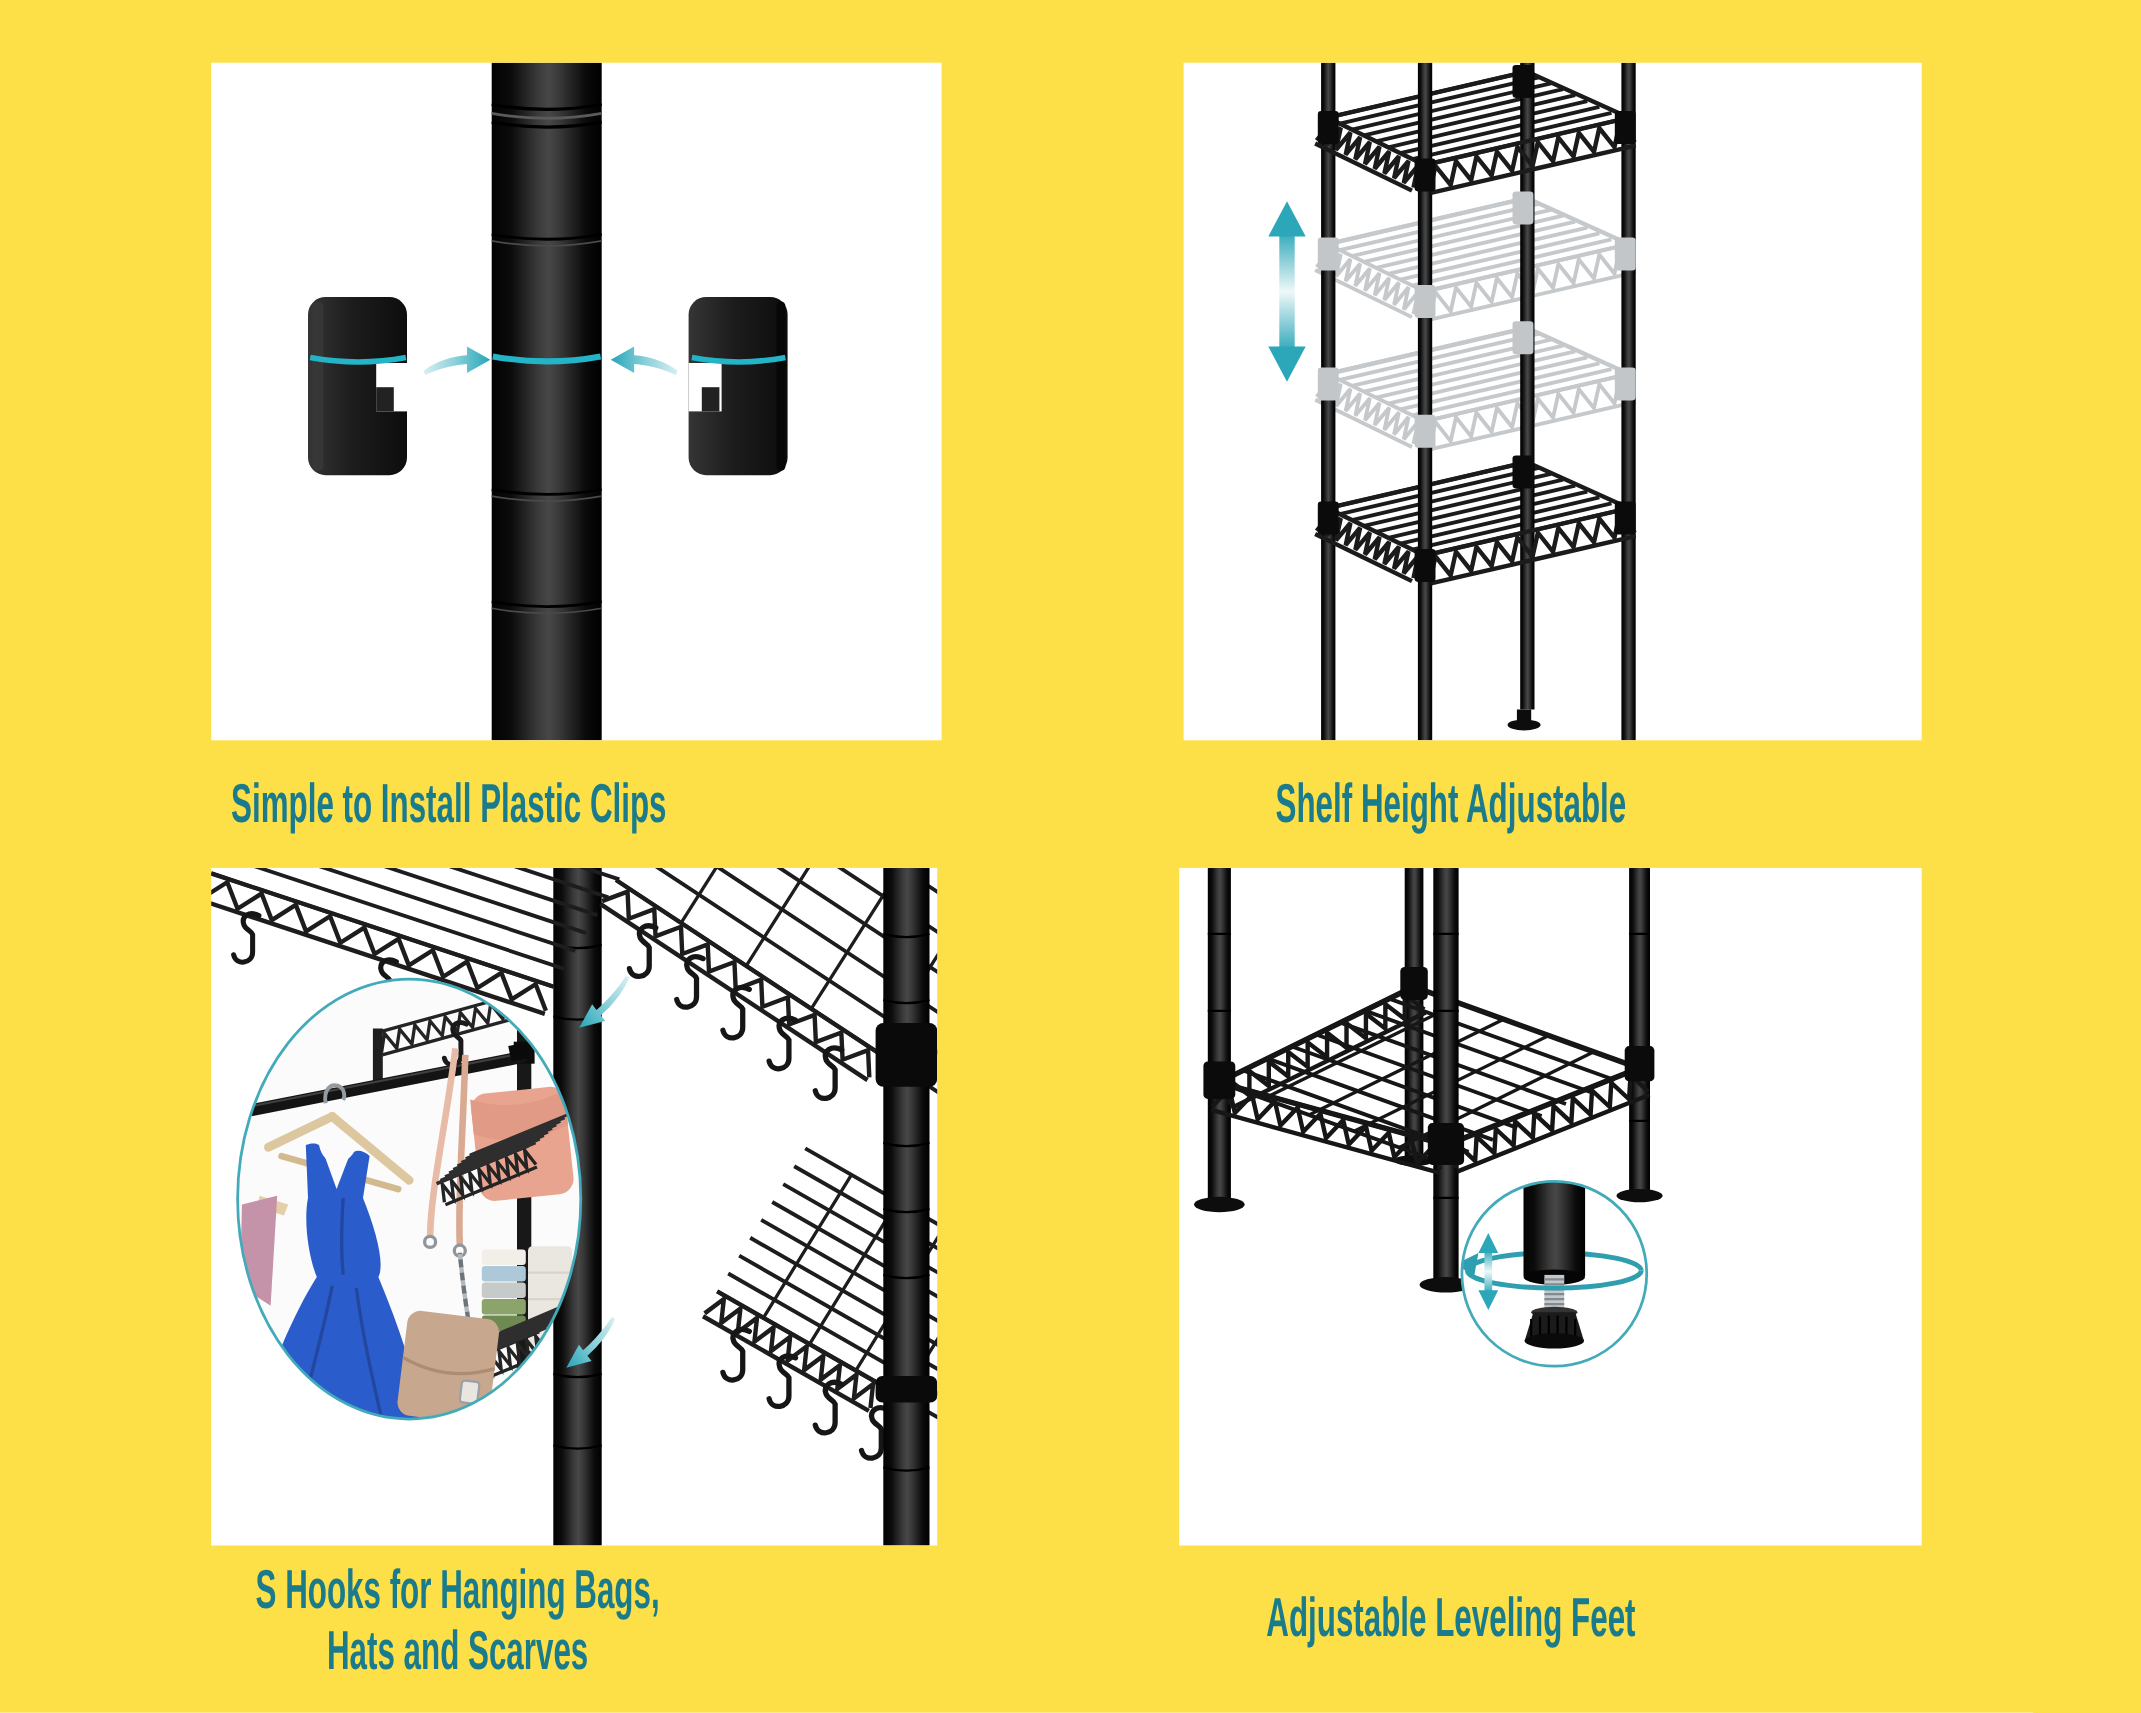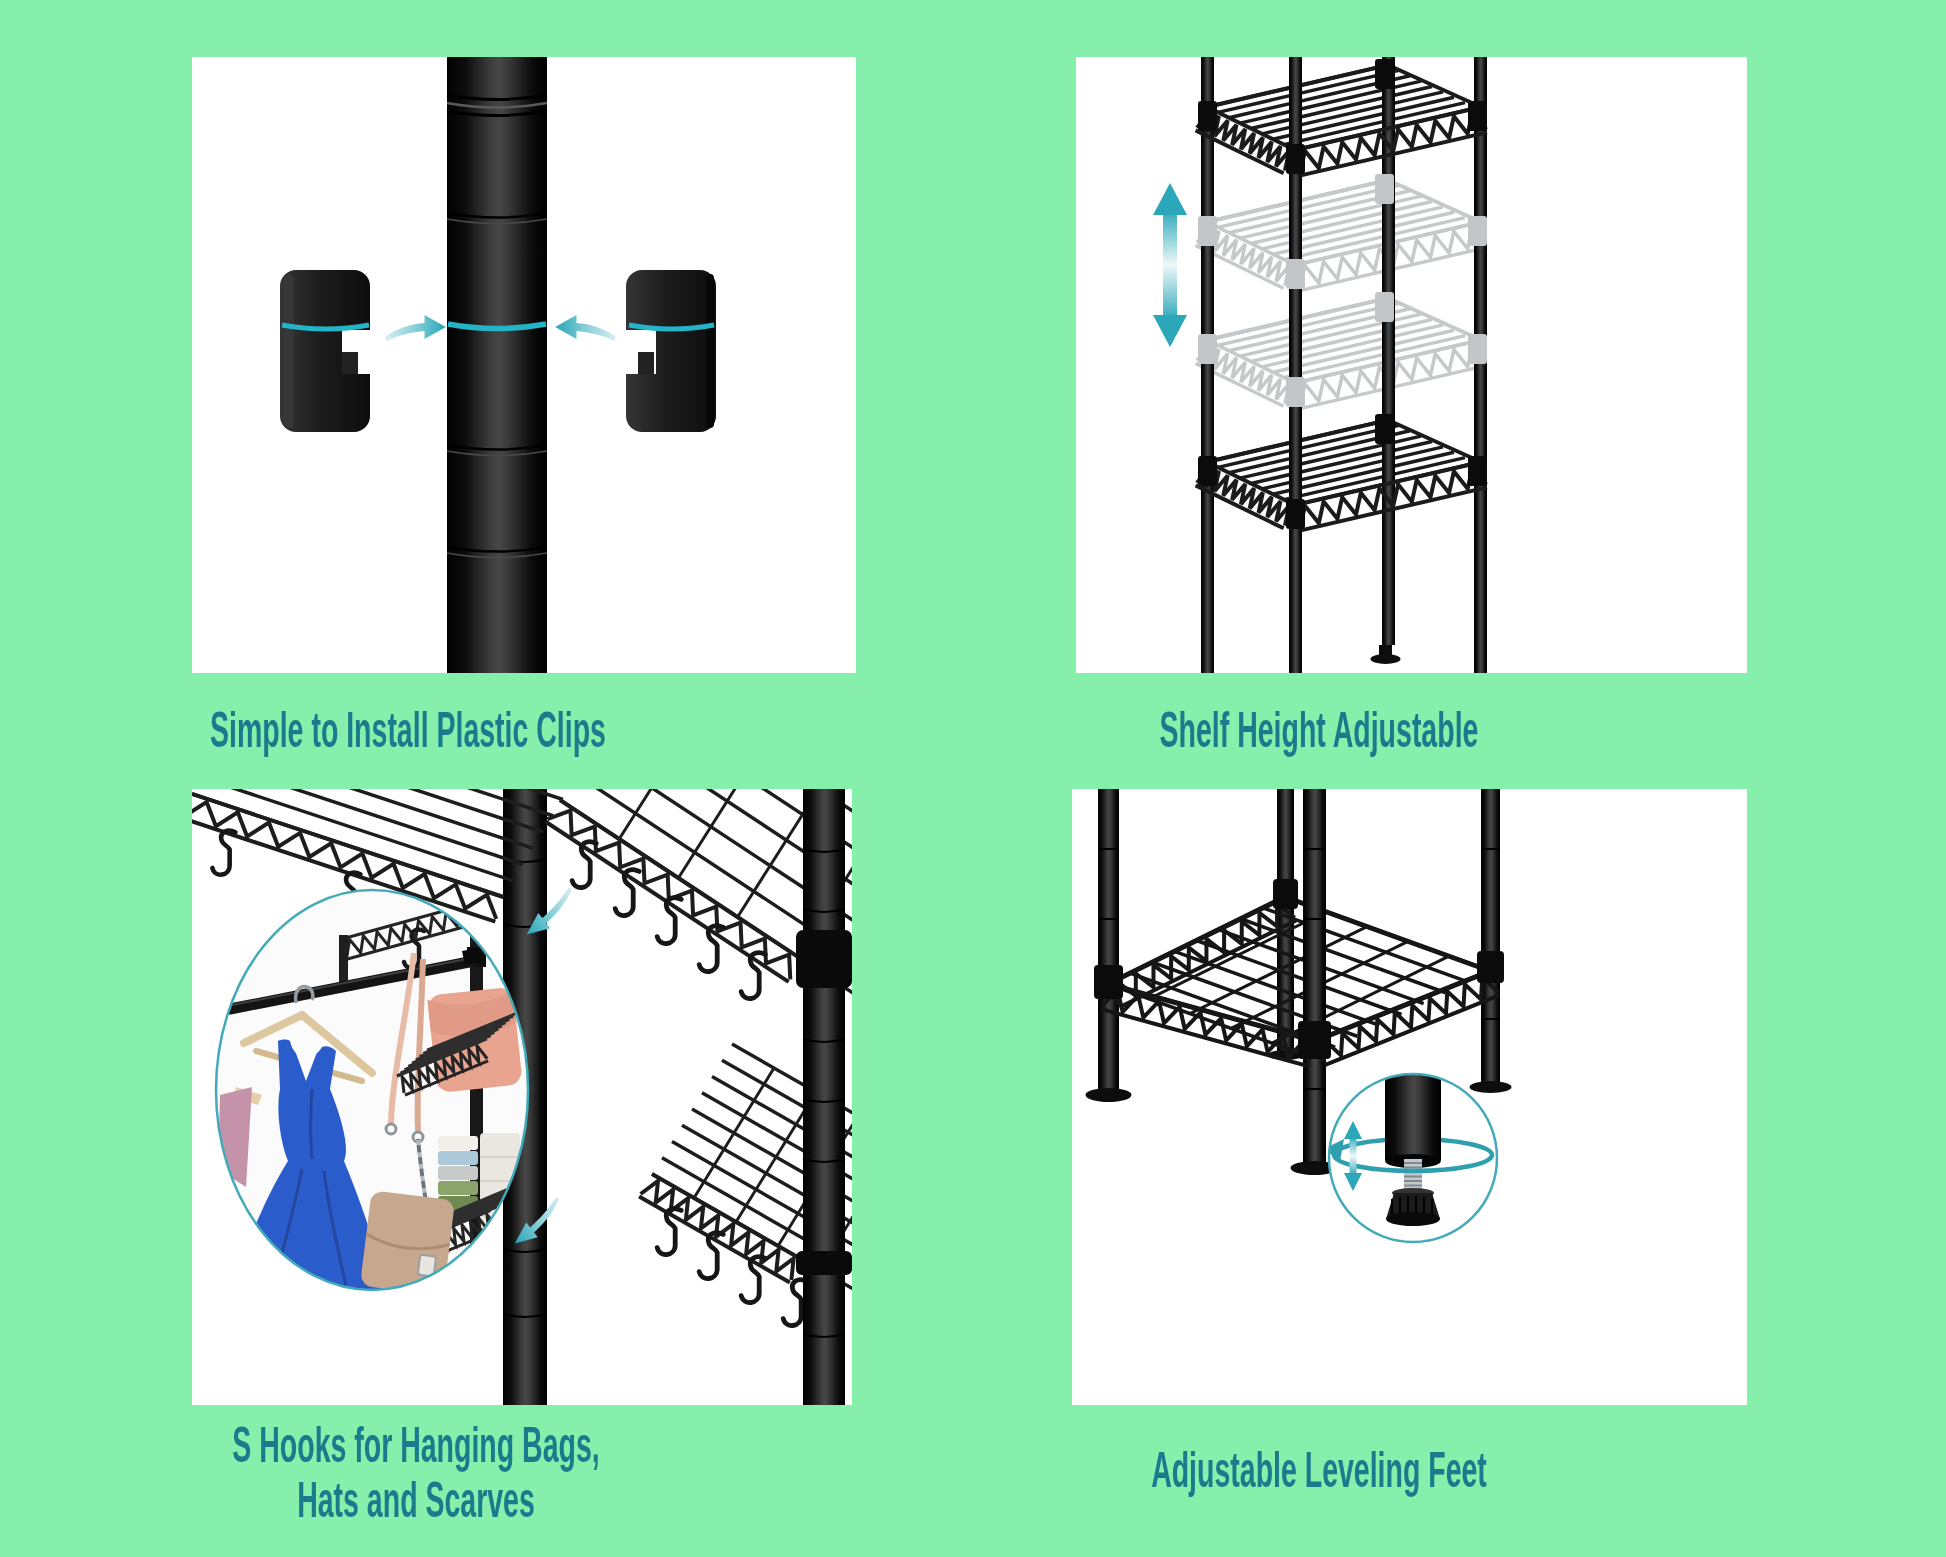--- a/index.html
+++ b/index.html
@@ -1,16 +1,16 @@
 <!DOCTYPE html>
 <html><head>
 <meta charset="utf-8">
 <style>
   html,body{margin:0;padding:0;}
-  #screen{position:relative;width:1946px;height:1557px;background:#86efac;overflow:hidden;
+  #screen{position:relative;width:1946px;height:1557px;background:#fde047;overflow:hidden;
           font-family:"Liberation Sans",sans-serif;}
   .panel{position:absolute;background:#ffffff;}
   .panel svg{display:block;width:100%;height:100%;}
   #panel-clips{left:192px;top:57px;width:664px;height:616px;}
   #panel-shelf{left:1076px;top:57px;width:671px;height:616px;}
   #panel-hooks{left:192px;top:789px;width:660px;height:616px;}
   #panel-feet{left:1072px;top:789px;width:675px;height:616px;}
   .caption{position:absolute;width:800px;color:#1a7b8c;font-weight:700;font-size:50px;line-height:55px;
            text-align:center;white-space:pre-line;transform:scaleX(.57);letter-spacing:0;}
   #cap-clips{left:8px;top:703px;}

